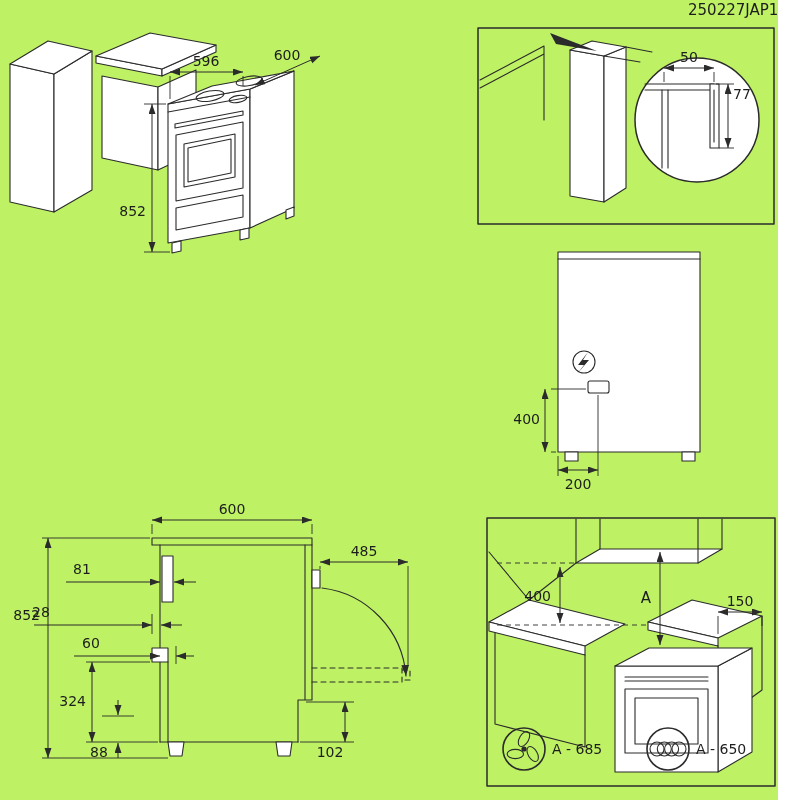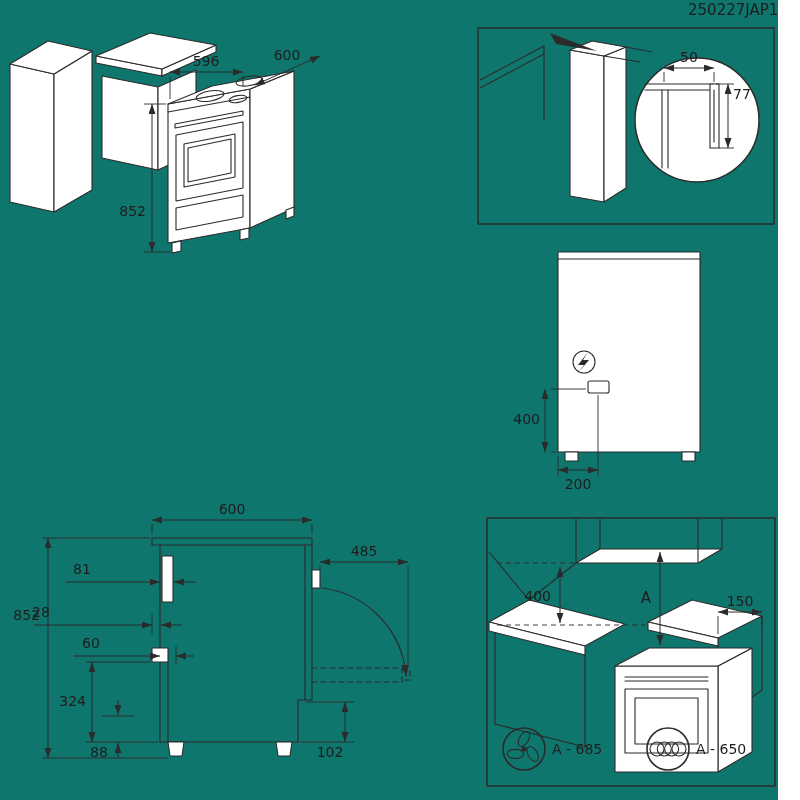--- a/index.html
+++ b/index.html
@@ -1,16 +1,16 @@
 <!DOCTYPE html>
 <html><head>
 <meta charset="utf-8">
 <style>
   html,body{margin:0;padding:0;background:#ffffff;}
-  .stage{width:778px;height:800px;position:relative;background:#0f766e;overflow:hidden;}
+  .stage{width:778px;height:800px;position:relative;background:#bef264;overflow:hidden;}
   svg text{font-family:"DejaVu Sans",sans-serif;font-size:14px;fill:#1d1d1d;}
   svg text.code{font-size:15px;}
   svg text.big{font-size:15px;}
   .ln{fill:none;stroke:#2b2b2b;stroke-width:1.1;stroke-linecap:round;stroke-linejoin:round;}
   .face{fill:#ffffff;stroke:#2b2b2b;stroke-width:1.1;stroke-linejoin:round;}
   .dim{fill:none;stroke:#2b2b2b;stroke-width:1;}
   .ext{fill:none;stroke:#2b2b2b;stroke-width:0.9;}
   .dash{stroke-dasharray:5 4;}
   .bold{stroke-width:1.5;}
   .icon{stroke-width:1.6;}

